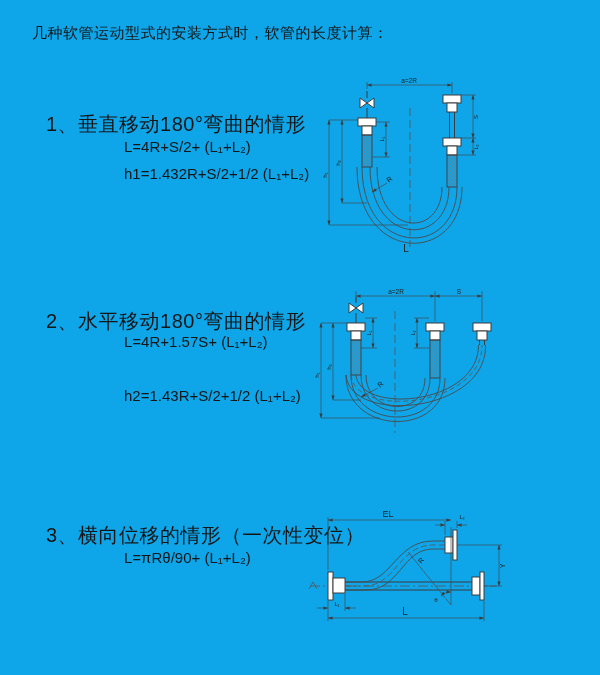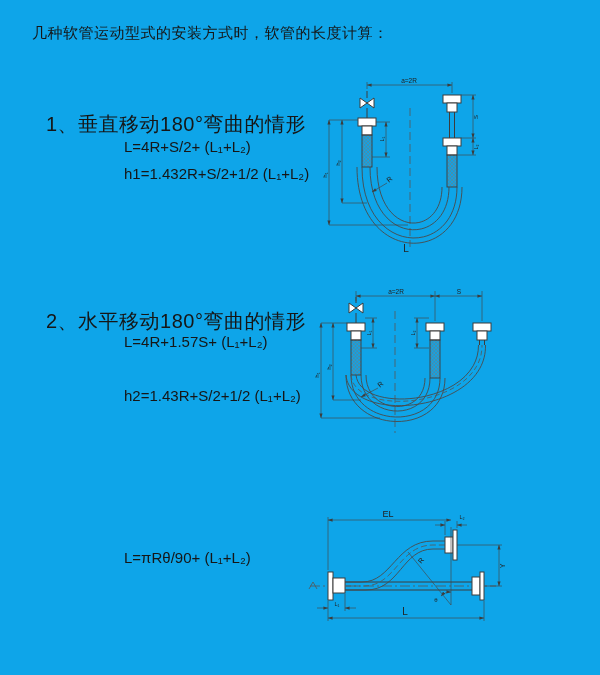--- a/index.html
+++ b/index.html
@@ -28,20 +28,21 @@
   <div class="title">几种软管运动型式的安装方式时，软管的长度计算：</div>
 
   <div class="sec-heading" style="top:111px">1、垂直移动180°弯曲的情形</div>
   <div class="formula" style="top:138px">L=4R+S/2+ (L₁+L₂)</div>
   <div class="formula" style="top:165px">h1=1.432R+S/2+1/2 (L₁+L₂)</div>
 
   <div class="sec-heading" style="top:308px">2、水平移动180°弯曲的情形</div>
   <div class="formula" style="top:333px">L=4R+1.57S+ (L₁+L₂)</div>
   <div class="formula" style="top:387px">h2=1.43R+S/2+1/2 (L₁+L₂)</div>
 
+  <div class="sec-heading" style="top:522px">3、横向位移的情形（一次性变位）</div>
   <div class="formula" style="top:549px">L=πRθ/90+ (L₁+L₂)</div>
 
   <svg class="diagram" style="left:305px;top:75px" width="200" height="180" viewBox="0 0 200 180">
     <defs>
       <marker id="arD1" viewBox="0 0 8 6" markerWidth="8" markerHeight="6" refX="7.5" refY="3" orient="auto-start-reverse">
         <path d="M0.5,0.5 L7.5,3 L0.5,5.5 Z" fill="#3c3c3c"></path>
       </marker>
       <pattern id="brD1" width="3.5" height="3.5" patternUnits="userSpaceOnUse">
         <path d="M0,3.5 L3.5,0 M0,0 L3.5,3.5" stroke="#777" stroke-width="0.5"></path>
       </pattern>

